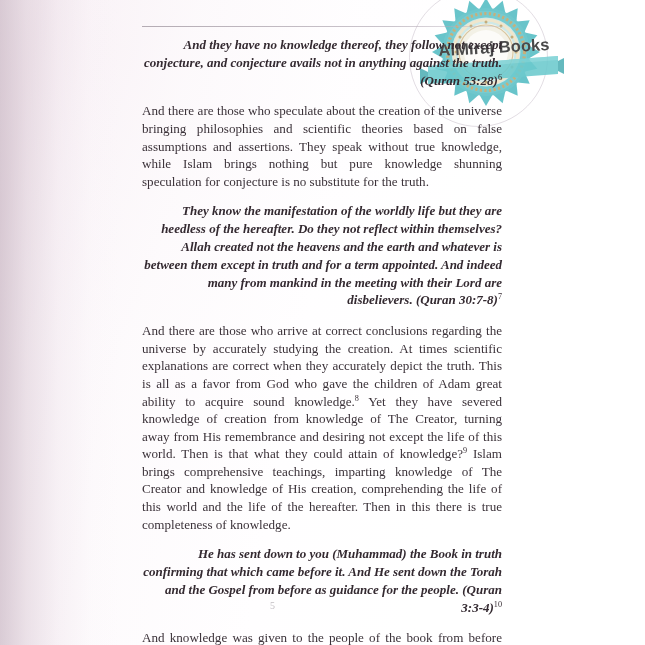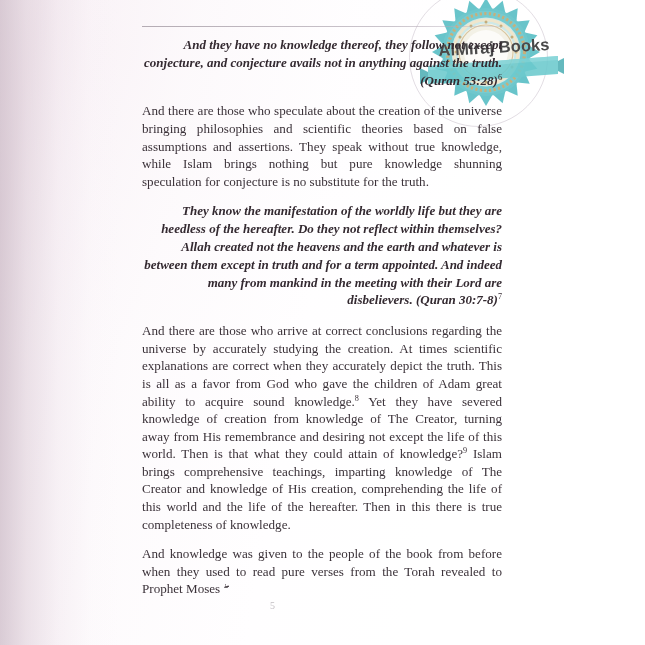--- a/index.html
+++ b/index.html
@@ -255,20 +255,21 @@
     <div class="top-rule"></div>
 
     <p class="para quote"><span>And they have no knowledge thereof, they follow not except conjecture, and conjecture avails not in anything against the truth. (Quran 53:28)</span><sup class="fn">6</sup></p>
 
     <p class="para"><span>And there are those who speculate about the creation of the universe bringing philosophies and scientific theories based on false assumptions and assertions. They speak without true knowledge, while Islam brings nothing but pure knowledge shunning speculation for conjecture is no substitute for the truth.</span></p>
 
     <p class="para quote"><span>They know the manifestation of the worldly life but they are heedless of the hereafter. Do they not reflect within themselves? Allah created not the heavens and the earth and whatever is between them except in truth and for a term appointed. And indeed many from mankind in the meeting with their Lord are disbelievers. (Quran 30:7-8)</span><sup class="fn">7</sup></p>
 
     <p class="para"><span>And there are those who arrive at correct conclusions regarding the universe by accurately studying the creation. At times scientific explanations are correct when they accurately depict the truth. This is all as a favor from God who gave the children of Adam great ability to acquire sound knowledge.</span><sup class="fn">8</sup><span> Yet they have severed knowledge of creation from knowledge of The Creator, turning away from His remembrance and desiring not except the life of this world. Then is that what they could attain of knowledge?</span><sup class="fn">9</sup><span> Islam brings comprehensive teachings, imparting knowledge of The Creator and knowledge of His creation, comprehending the life of this world and the life of the hereafter. Then in this there is true completeness of knowledge.</span></p>
 
+    <p class="para quote"><span>He has sent down to you (Muhammad) the Book in truth confirming that which came before it. And He sent down the Torah and the Gospel from before as guidance for the people. (Quran 3:3-4)</span><sup class="fn">10</sup></p>
 
     <p class="para"><span>And knowledge was given to the people of the book from before when they used to read pure verses from the Torah revealed to Prophet Moses </span><span class="honorific">ۖ</span><span class="honorific">ۖ</span></p>
 
   </div>
 
   <div class="page-number">5</div>
 
 </div>
 
 </body></html>

